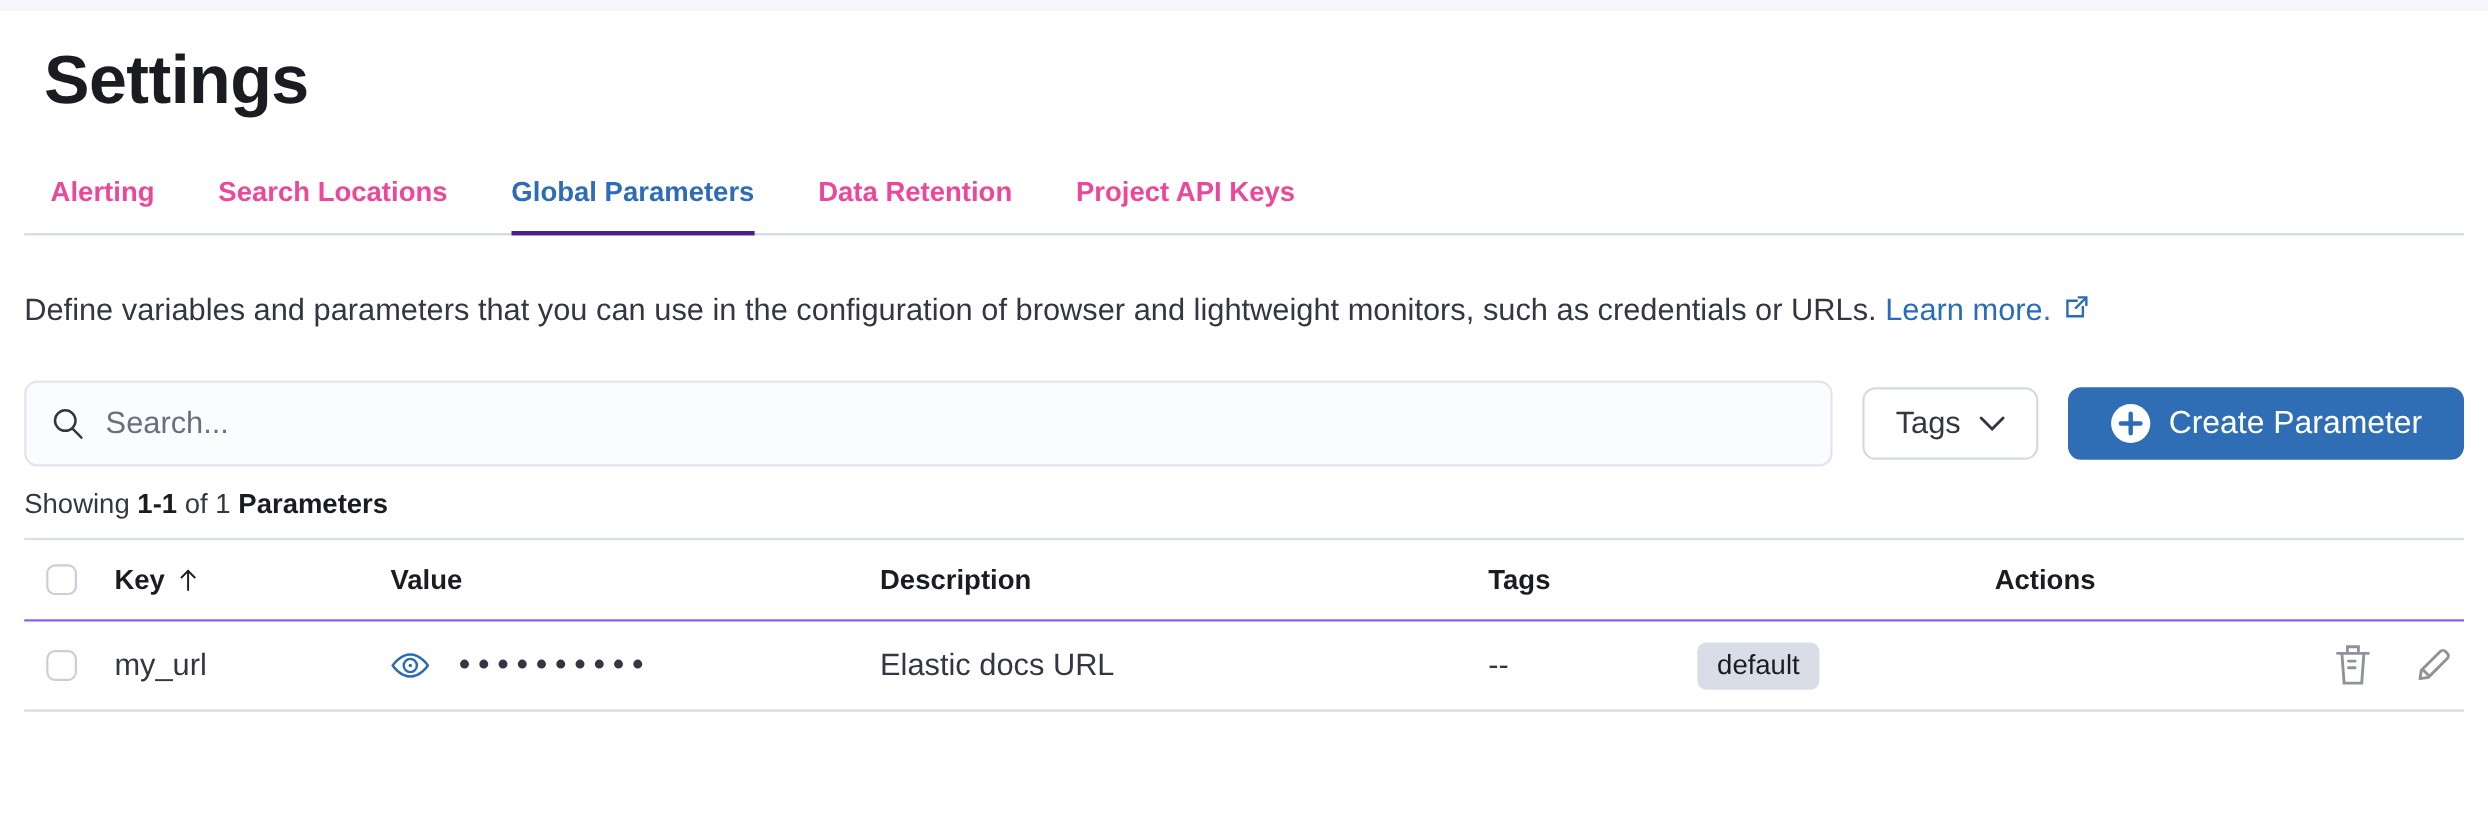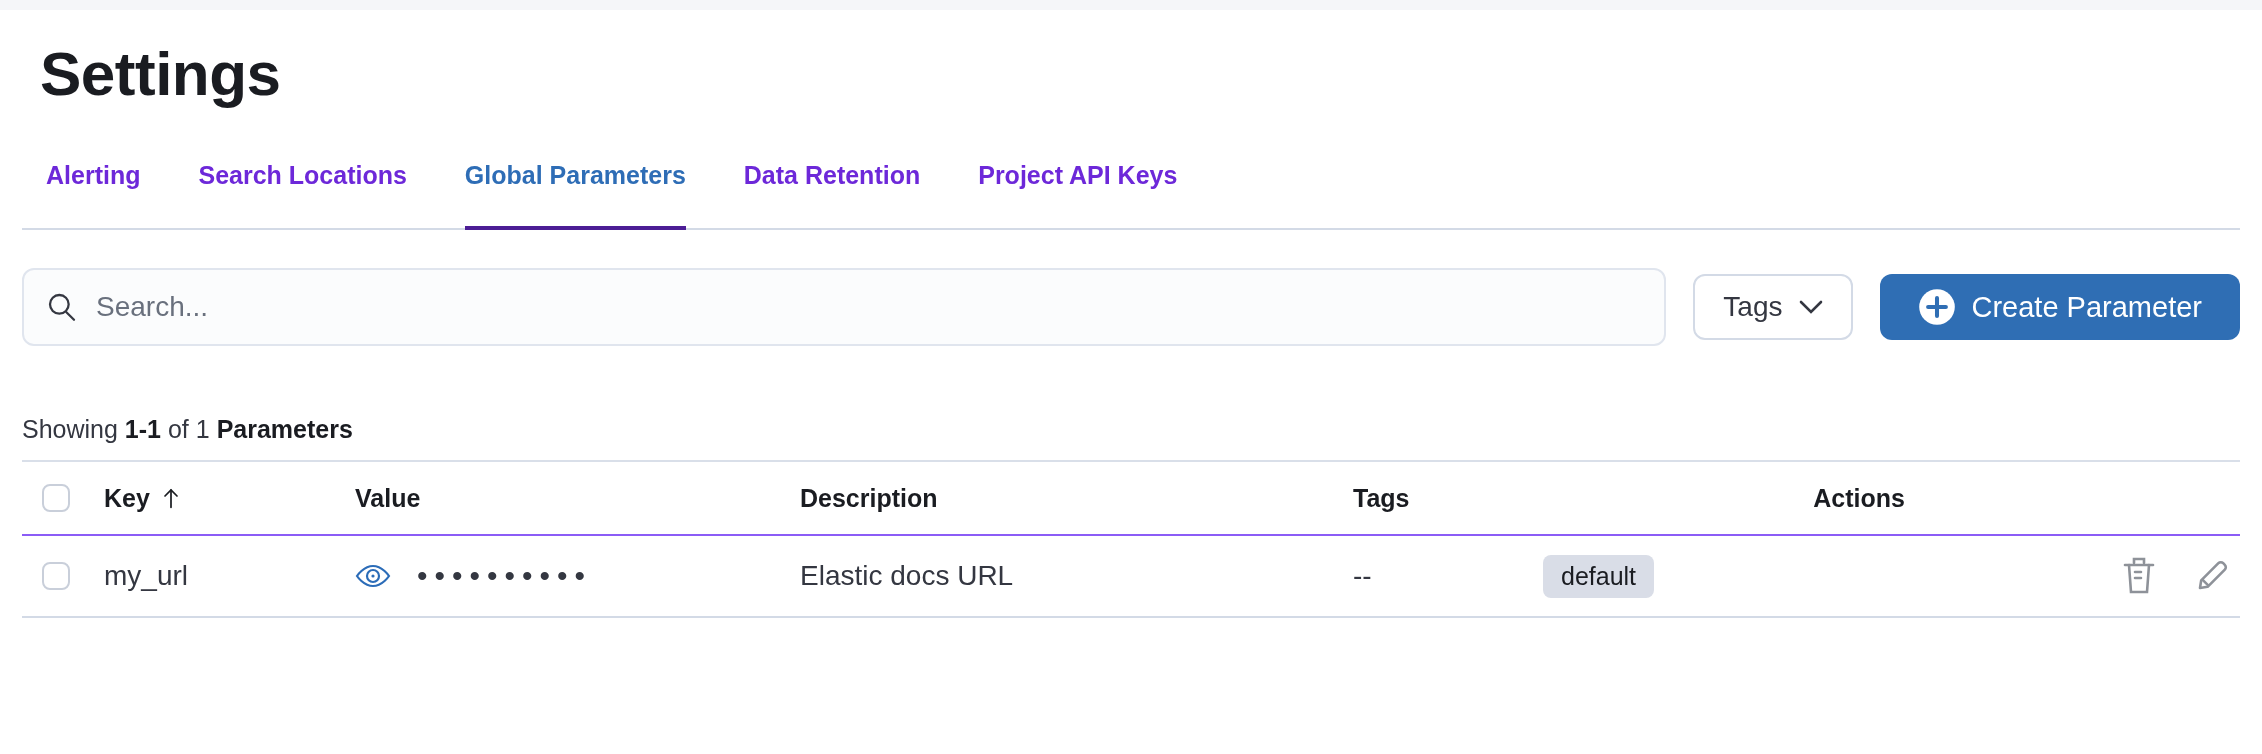--- a/index.html
+++ b/index.html
@@ -26,22 +26,22 @@
   .tabs {
     display: flex;
     gap: 58px;
     margin-top: 52px;
     padding-left: 24px;
     border-bottom: 2px solid #d3dae6;
   }
   .tab {
     font-size: 25px;
     font-weight: 700;
-    color: #6d28d9;
-    padding-bottom: 38px;
+    color: #ec4899;
+    padding-bottom: 22px;
     cursor: pointer;
     white-space: nowrap;
   }
   .tab.active {
     color: #2e6db6;
     border-bottom: 4px solid #4c1d95;
     margin-bottom: -2px;
     padding-bottom: 18px;
   }
 
@@ -116,21 +116,21 @@
     font-size: 29px;
     font-weight: 500;
     color: #ffffff;
     cursor: pointer;
     font-family: "Liberation Sans", "DejaVu Sans", sans-serif;
     white-space: nowrap;
   }
 
   
   .summary {
-    margin-top: 69px;
+    margin-top: 20px;
     font-size: 25px;
     color: #343741;
   }
   .summary b { font-weight: 700; color: #1a1c21; }
 
   
   .table { margin-top: 16px; }
   .t-row {
     display: grid;
     grid-template-columns: 82px 251px 445px 553px 190px 370px 1fr;
@@ -197,20 +197,28 @@
   <h1 class="page-title">Settings</h1>
 
   <div class="tabs">
     <div class="tab">Alerting</div>
     <div class="tab">Search Locations</div>
     <div class="tab active">Global Parameters</div>
     <div class="tab">Data Retention</div>
     <div class="tab">Project API Keys</div>
   </div>
 
+  <p class="description">
+    <span>Define variables and parameters that you can use in the configuration of browser and lightweight monitors, such as credentials or URLs.</span>
+    <a><span>Learn more.</span><span class="ext-icon"><svg width="25" height="25" viewBox="0 0 16 16" fill="none" stroke="#2b6cb8" stroke-width="1.4">
+            <path d="M9.5 3.5H3.5v9h9v-6"></path>
+            <path d="M9.5 1.5h5v5"></path>
+            <path d="M14 2L8 8"></path>
+          </svg></span></a>
+  </p>
 
   <div class="toolbar">
     <div class="search-box">
       <span style="display:flex;">
         <svg width="32" height="32" viewBox="0 0 24 24" fill="none" stroke="#343741" stroke-width="1.7" stroke-linecap="round">
           <circle cx="10" cy="10" r="7"></circle>
             <path d="M15.3 15.9L21 21.6"></path>
         </svg>
       </span>
       <input type="text" placeholder="Search..." style="">

